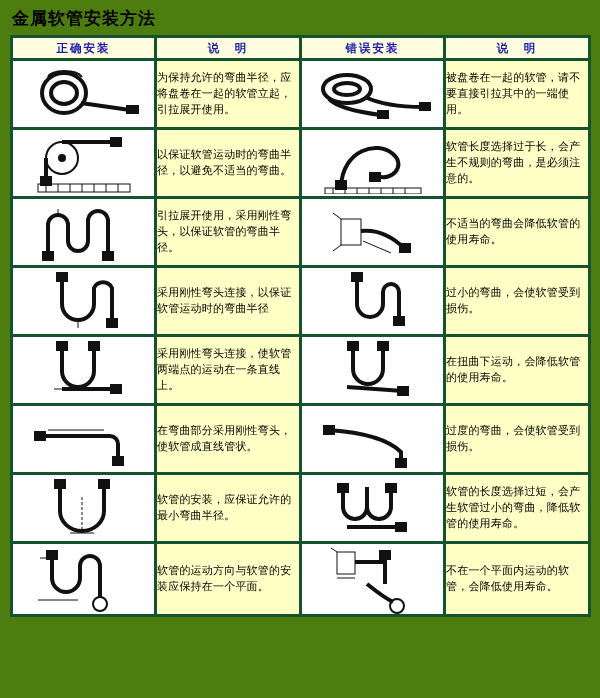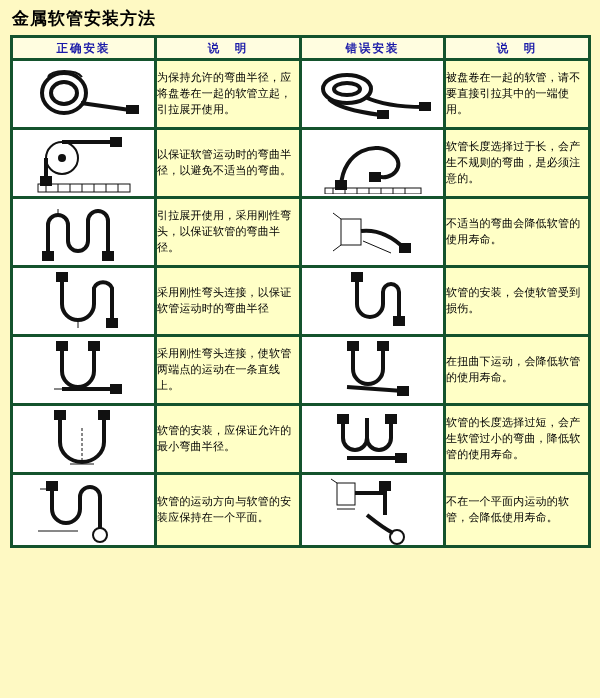--- a/index.html
+++ b/index.html
@@ -11,21 +11,21 @@
     width: 600px;
     height: 698px;
     font-family: "DejaVu Sans", "Liberation Sans", sans-serif;
     color: #000000;
     overflow: hidden;
   }
   #page {
     width: 600px;
     height: 698px;
     position: relative;
-    background: #fef9c3;
+    background: #4d7c0f;
     box-sizing: border-box;
     padding: 6px 10px 3px 10px;
   }
   .title {
     font-size: 17px;
     font-weight: bold;
     letter-spacing: 1px;
     margin: 2px 0 7px 2px;
     color: #000;
     line-height: 20px;
@@ -183,21 +183,21 @@
           </svg>
         </td>
         <td class="txt-cell">采用刚性弯头连接，以保证软管运动时的弯曲半径</td>
         <td class="img-cell">
           <svg class="fig" width="132" height="62" viewBox="0 0 132 62">
             <path class="th" d="M50 6 L50 34 A13 13 0 0 0 76 34 L76 22 A8 8 0 0 1 92 22 L92 50"></path>
             <rect x="44" y="2" width="12" height="10" class="f"></rect>
             <rect x="86" y="46" width="12" height="10" class="f"></rect>
           </svg>
         </td>
-        <td class="txt-cell">软管的安装，会使软管受到损伤。</td>
+        <td class="txt-cell">过小的弯曲，会使软管受到损伤。</td>
       </tr>
 
       <tr>
         <td class="img-cell">
           <svg class="fig" width="132" height="62" viewBox="0 0 132 62">
             <path class="th" d="M44 6 L44 32 A16 16 0 0 0 76 32 L76 6"></path>
             <rect x="38" y="2" width="12" height="10" class="f"></rect>
             <rect x="70" y="2" width="12" height="10" class="f"></rect>
             <path class="th" d="M44 50 L98 50"></path>
             <rect x="92" y="45" width="12" height="10" class="f"></rect>
@@ -210,20 +210,39 @@
             <path class="th" d="M46 6 L46 30 A15 15 0 0 0 76 30 L76 6"></path>
             <rect x="40" y="2" width="12" height="10" class="f"></rect>
             <rect x="70" y="2" width="12" height="10" class="f"></rect>
             <path class="th" d="M40 48 L96 52"></path>
             <rect x="90" y="47" width="12" height="10" class="f"></rect>
           </svg>
         </td>
         <td class="txt-cell">在扭曲下运动，会降低软管的使用寿命。</td>
       </tr>
 
+      <tr>
+        <td class="img-cell">
+          <svg class="fig" width="132" height="62" viewBox="0 0 132 62">
+            <path class="th" d="M22 28 L92 28 A8 8 0 0 1 100 36 L100 52"></path>
+            <rect x="16" y="23" width="12" height="10" class="f"></rect>
+            <rect x="94" y="48" width="12" height="10" class="f"></rect>
+            <path class="s1" d="M30 22 L86 22"></path>
+          </svg>
+        </td>
+        <td class="txt-cell">在弯曲部分采用刚性弯头，使软管成直线管状。</td>
+        <td class="img-cell">
+          <svg class="fig" width="132" height="62" viewBox="0 0 132 62">
+            <path class="th" d="M22 22 C50 24 80 30 94 44 L94 54"></path>
+            <rect x="16" y="17" width="12" height="10" class="f"></rect>
+            <rect x="88" y="50" width="12" height="10" class="f"></rect>
+          </svg>
+        </td>
+        <td class="txt-cell">过度的弯曲，会使软管受到损伤。</td>
+      </tr>
 
       <tr>
         <td class="img-cell">
           <svg class="fig" width="132" height="62" viewBox="0 0 132 62">
             <path class="th" d="M42 6 L42 34 A22 20 0 0 0 86 34 L86 6"></path>
             <rect x="36" y="2" width="12" height="10" class="f"></rect>
             <rect x="80" y="2" width="12" height="10" class="f"></rect>
             <path class="dash" d="M64 20 L64 54"></path>
             <path class="s1" d="M52 56 L76 56"></path>
           </svg>

